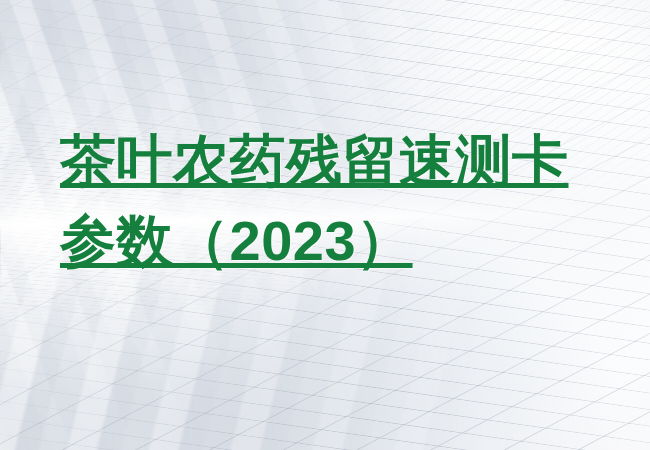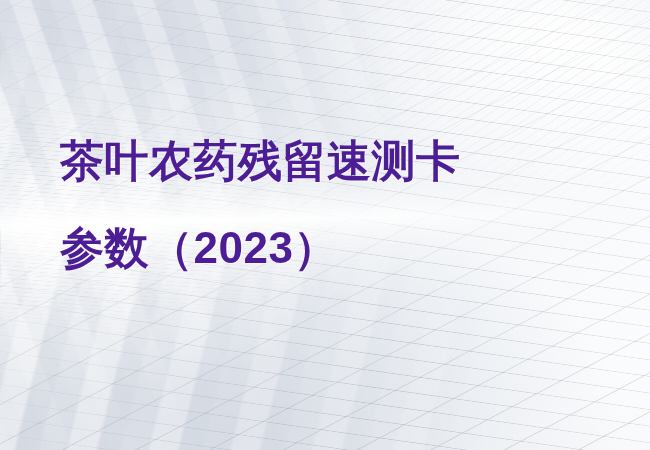--- a/index.html
+++ b/index.html
@@ -163,30 +163,31 @@
   }
 
   
   .title-block {
     position: absolute;
     left: 60px;
     top: 132px;
     z-index: 5;
   }
   .title-line {
-    color: #4c1d95;
+    color: #15803d;
     font-weight: bold;
-    font-size: 44px;
+    font-size: 56px;
     line-height: 58px;
     letter-spacing: 0.5px;
     white-space: nowrap;
     text-shadow: 1px 1px 0 rgba(255,255,255,0.55);
+    text-decoration: underline;
   }
   .title-line-2 {
-    margin-top: 29px;
+    margin-top: 22px;
   }
 </style>
 </head>
 <body>
 
 <div id="poster">
 
   <div class="bg-layer bg-base"></div>
   <div class="bg-layer bg-dome"></div>
   <div class="bg-layer bg-dome2"></div>

